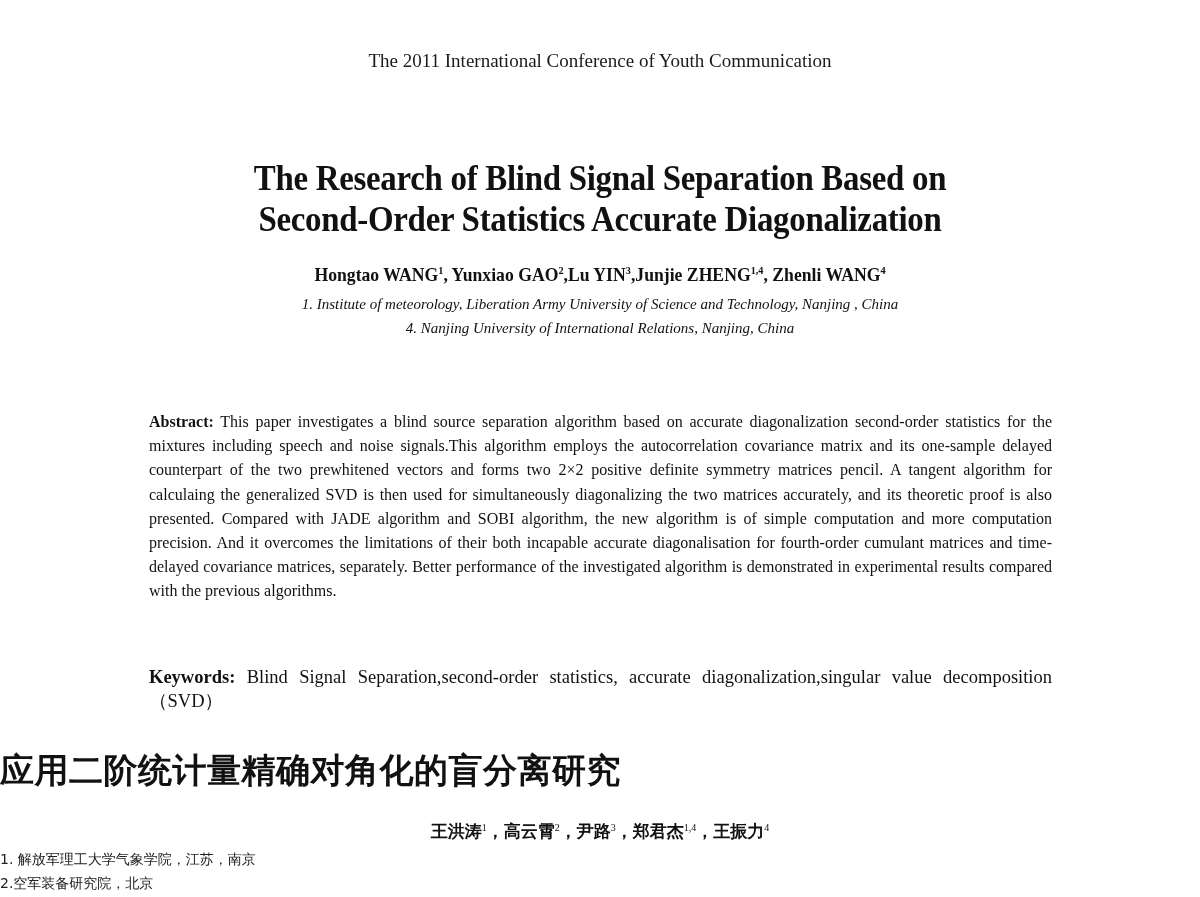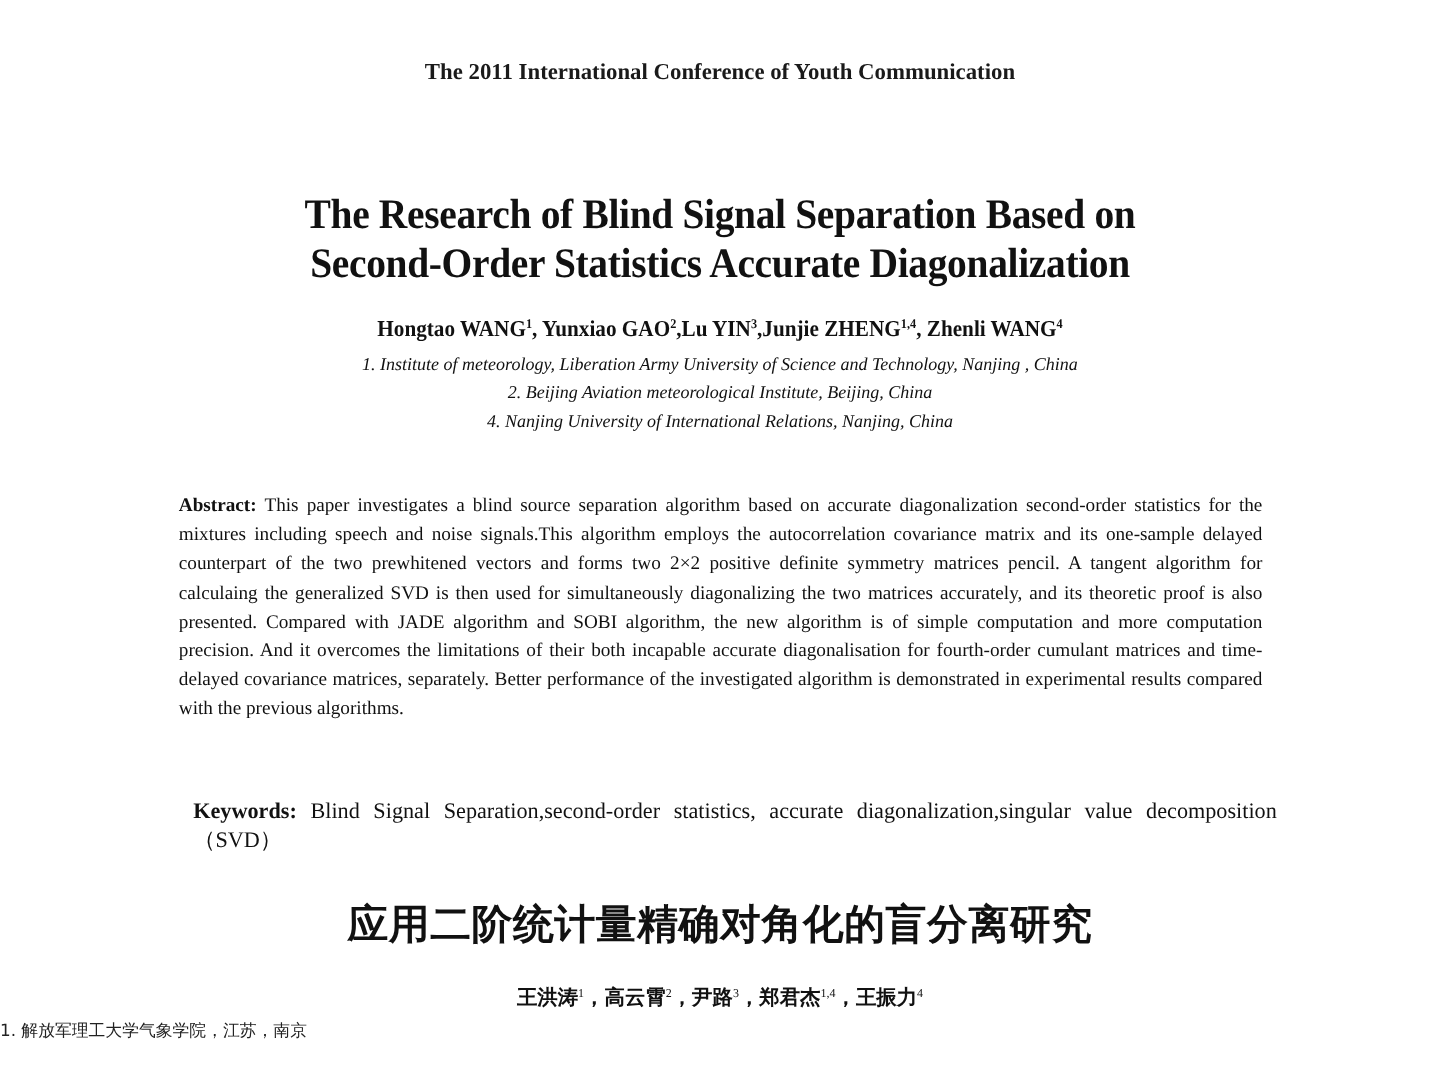--- a/index.html
+++ b/index.html
@@ -22,21 +22,20 @@
       height: 897px;
     }
     .header {
       position: absolute;
       top: 50px;
       left: 0;
       width: 1200px;
       text-align: center;
       font-size: 19px;
       color: #1a1a1a;
-      font-weight: bold;
     }
     .title {
       position: absolute;
       top: 158px;
       left: 0;
       width: 1200px;
       text-align: center;
       font-weight: bold;
       font-size: 35px;
       line-height: 41px;
@@ -86,28 +85,26 @@
     .label { font-weight: bold; }
     .keywords {
       position: absolute;
       top: 665px;
       left: 149px;
       width: 903px;
       font-size: 18.5px;
       line-height: 24px;
       text-align: justify;
       text-align-last: left;
-      margin-left: 12px;
     }
     .cn-title {
       position: absolute;
       top: 748px;
       left: 0;
       width: 1200px;
-      text-align: center;
       font-family: "DejaVu Sans", "Liberation Sans", sans-serif;
       font-weight: bold;
       font-size: 34px;
       letter-spacing: 0.5px;
     }
     .cn-authors {
       position: absolute;
       top: 820px;
       left: 0;
       width: 1200px;
@@ -146,21 +143,20 @@
     <div>The Research of Blind Signal Separation Based on</div>
     <div>Second-Order Statistics Accurate Diagonalization</div>
   </div>
 
   <div class="authors">
     <span>Hongtao WANG</span><sup>1</sup><span>, </span><span>Yunxiao GAO</span><sup>2</sup><span>,</span><span>Lu YIN</span><sup>3</sup><span>,</span><span>Junjie ZHENG</span><sup>1,4</sup><span>, </span><span>Zhenli WANG</span><sup>4</sup>
   </div>
 
   <div class="affils">
     <div class="affil-line">1. Institute of meteorology, Liberation Army University of Science and Technology, Nanjing , China</div>
-    <div class="affil-line">2. Beijing Aviation meteorological Institute, Beijing, China</div>
     <div class="affil-line">4. Nanjing University of International Relations, Nanjing, China</div>
   </div>
 
   <div class="abstract">
     <span class="label">Abstract:</span>
     <span>This paper investigates a blind source separation algorithm based on accurate diagonalization second-order statistics for the mixtures including speech and noise signals.This algorithm employs the autocorrelation covariance matrix and its one-sample delayed counterpart of the two prewhitened vectors and forms two 2×2 positive definite symmetry matrices pencil. A tangent algorithm for calculaing the generalized SVD is then used for simultaneously diagonalizing the two matrices accurately, and its theoretic proof is also presented. Compared with JADE algorithm and SOBI algorithm, the new algorithm is of simple computation and more computation precision. And it overcomes the limitations of their both incapable accurate diagonalisation for fourth-order cumulant matrices and time-delayed covariance matrices, separately. Better performance of the investigated algorithm is demonstrated in experimental results compared with the previous algorithms.</span>
   </div>
 
   <div class="keywords">
     <span class="label">Keywords:</span>
@@ -168,15 +164,16 @@
   </div>
 
   <div class="cn-title">应用二阶统计量精确对角化的盲分离研究</div>
 
   <div class="cn-authors">
     <span>王洪涛</span><sup>1</sup><span>，</span><span>高云霄</span><sup>2</sup><span>，</span><span>尹路</span><sup>3</sup><span>，</span><span>郑君杰</span><sup>1,4</sup><span>，</span><span>王振力</span><sup>4</sup>
   </div>
 
   <div class="cn-affils">
     <div>1. 解放军理工大学气象学院，江苏，南京</div>
+    <div>2.空军装备研究院，北京</div>
   </div>
 
 </div>
 
 </body></html>

